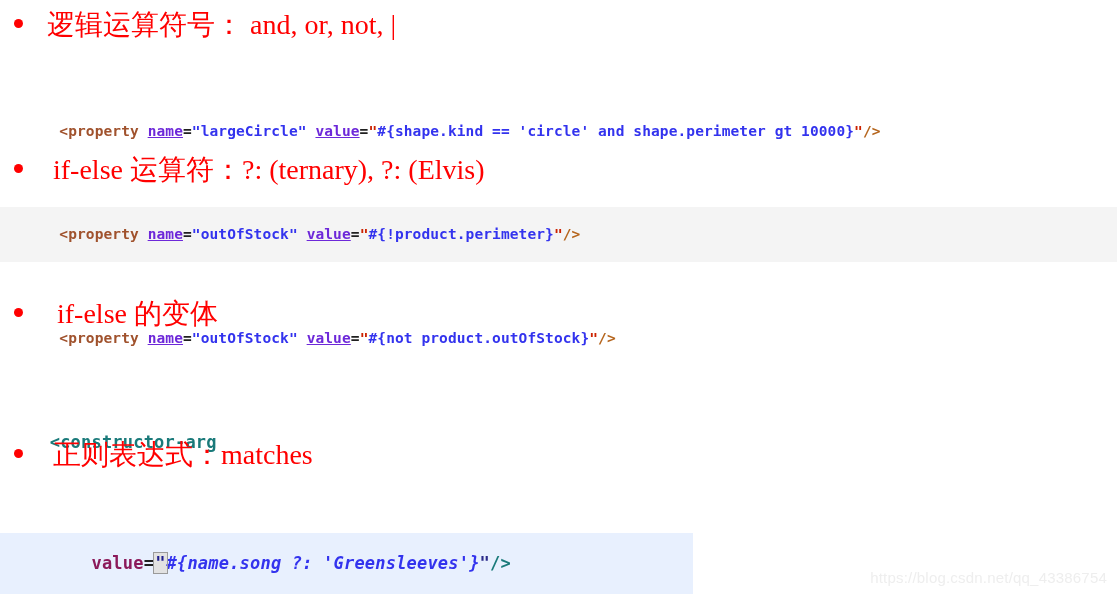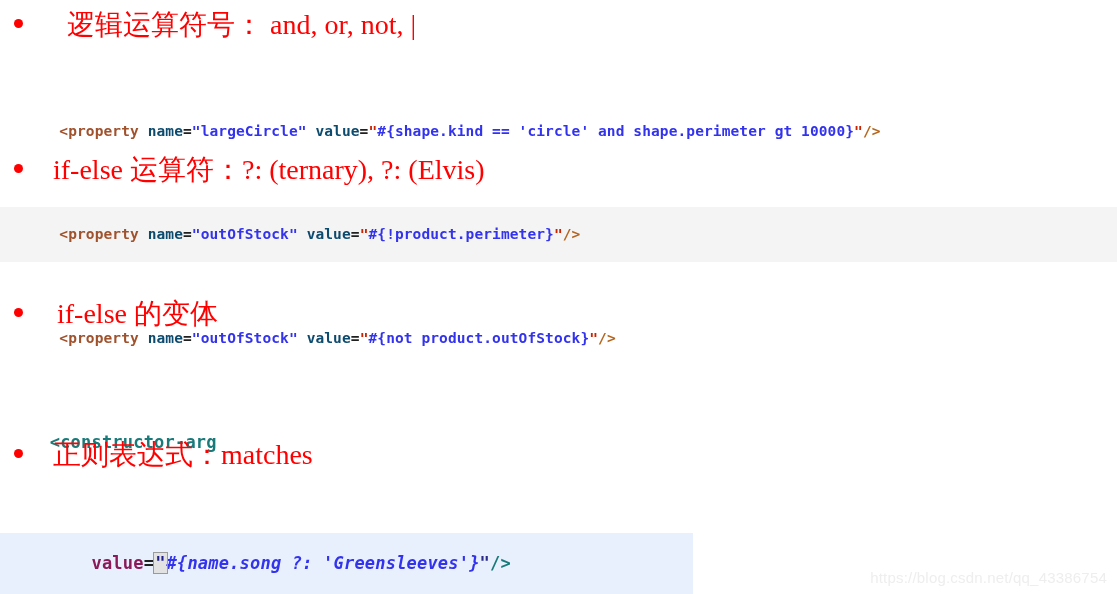--- a/index.html
+++ b/index.html
@@ -80,21 +80,21 @@
   }
   #code-block-constructor .code-line.highlighted {
     background: #e8f0fe;
     width: 685px;
     box-sizing: content-box;
   }
 
   
   .tok-tag      { color: #a0522d; }      
   .tok-tag2     { color: #1a7a7a; }      
-  .tok-attr     { color: #0c4a6e; }      
+  .tok-attr     { color: #6d28d9; text-decoration: underline; }      
   .tok-attr2    { color: #8b1a5a; }      
   .tok-eq       { color: #202020; }
   .tok-quote    { color: #cc2200; }
   .tok-quote2   { color: #2a2a8a; }
   .tok-str      { color: #3333ee; }      
   .tok-str-i    { color: #3333ee; font-style: italic; }
   .tok-close    { color: #1a7a7a; }      
   .tok-close1   { color: #b5651d; }
   .quote-box {
     outline: 1px solid #9a9a9a;
@@ -113,21 +113,21 @@
     font-size: 15px;
     letter-spacing: 0.2px;
     user-select: none;
   }
 </style>
 </head>
 <body>
 
 <div class="bullet-line" style="left:14px; top:10px;">
   <span class="bullet-dot"></span>
-  <span class="bullet-text" style="margin-left:44px;">逻辑运算符号： and, or, not, |</span>
+  <span class="bullet-text" style="margin-left:24px;">逻辑运算符号： and, or, not, |</span>
 </div>
 
 <div class="code-block" id="code-block-properties">
 
   <div class="code-line">
     <span class="tok-tag">&lt;property </span><span class="tok-attr">name</span><span class="tok-eq">=</span><span class="tok-str">"largeCircle"</span><span class="tok-eq"> </span><span class="tok-attr">value</span><span class="tok-eq">=</span><span class="tok-quote">"</span><span class="tok-str">#{shape.kind == 'circle' and shape.perimeter gt 10000}</span><span class="tok-quote">"</span><span class="tok-close1">/&gt;</span>
   </div>
 
   <div class="code-line highlighted">
     <span class="tok-tag">&lt;property </span><span class="tok-attr">name</span><span class="tok-eq">=</span><span class="tok-str">"outOfStock"</span><span class="tok-eq"> </span><span class="tok-attr">value</span><span class="tok-eq">=</span><span class="tok-quote">"</span><span class="tok-str">#{!product.perimeter}</span><span class="tok-quote">"</span><span class="tok-close1">/&gt;</span>

